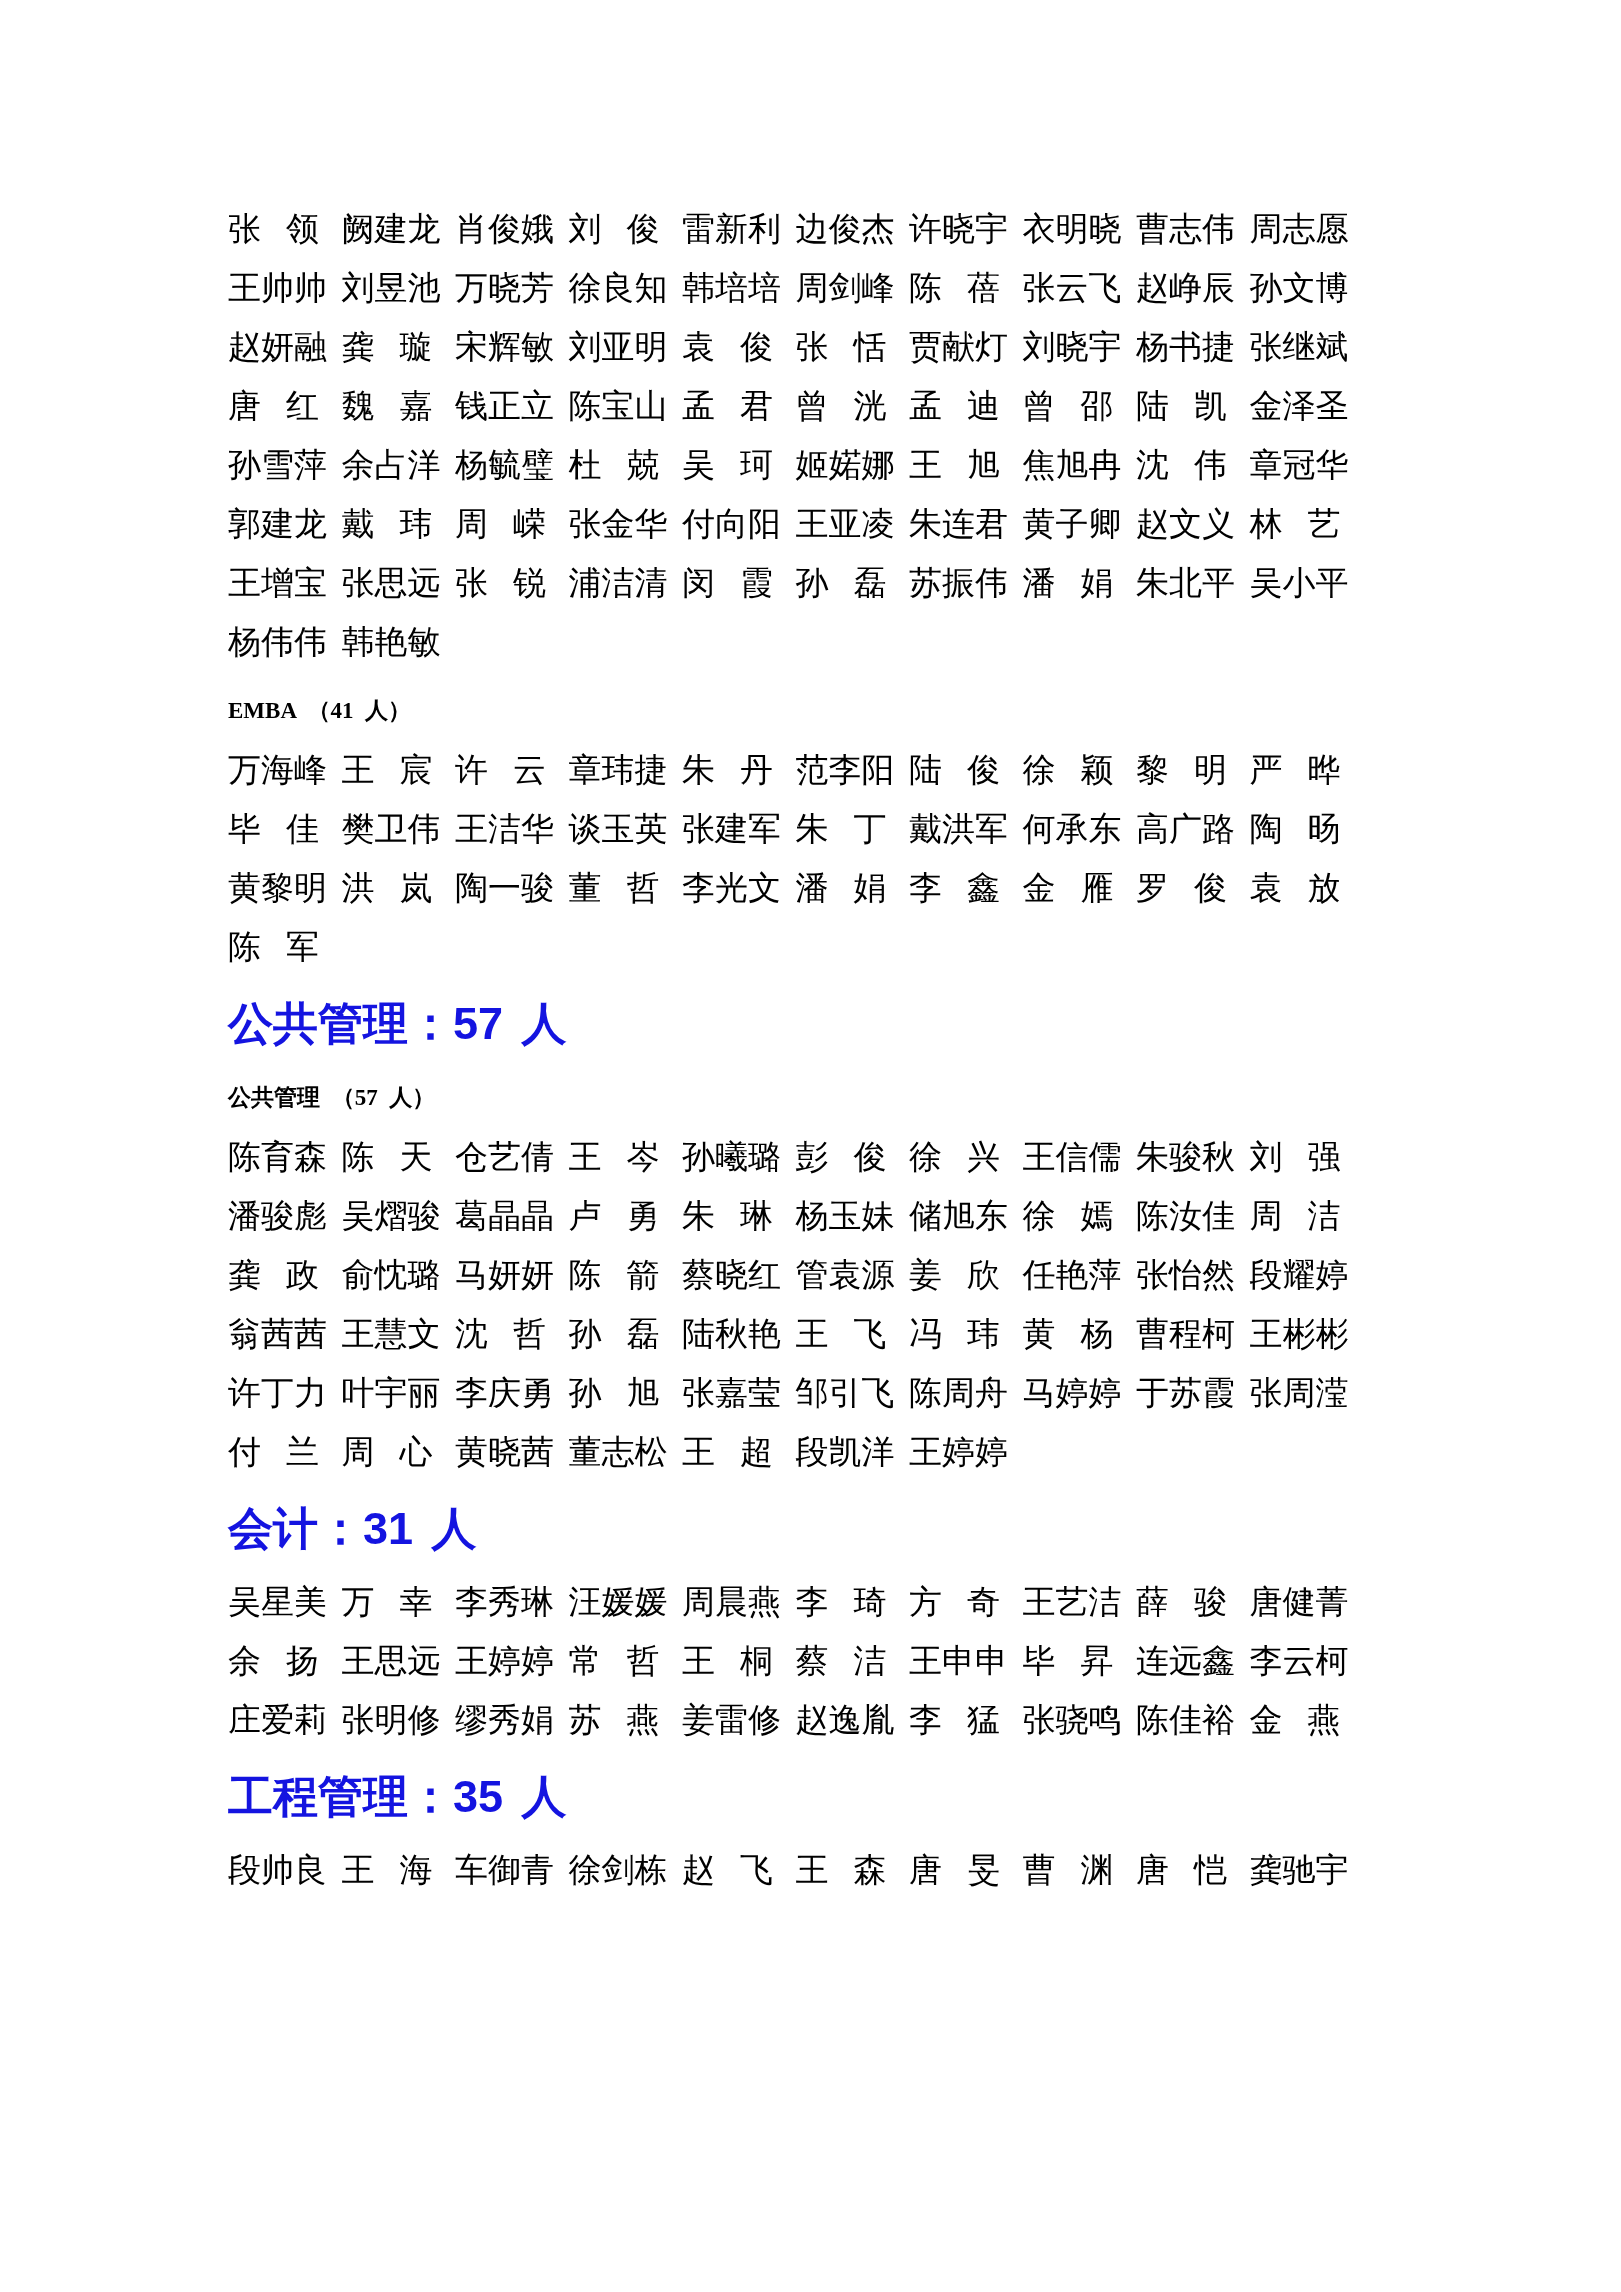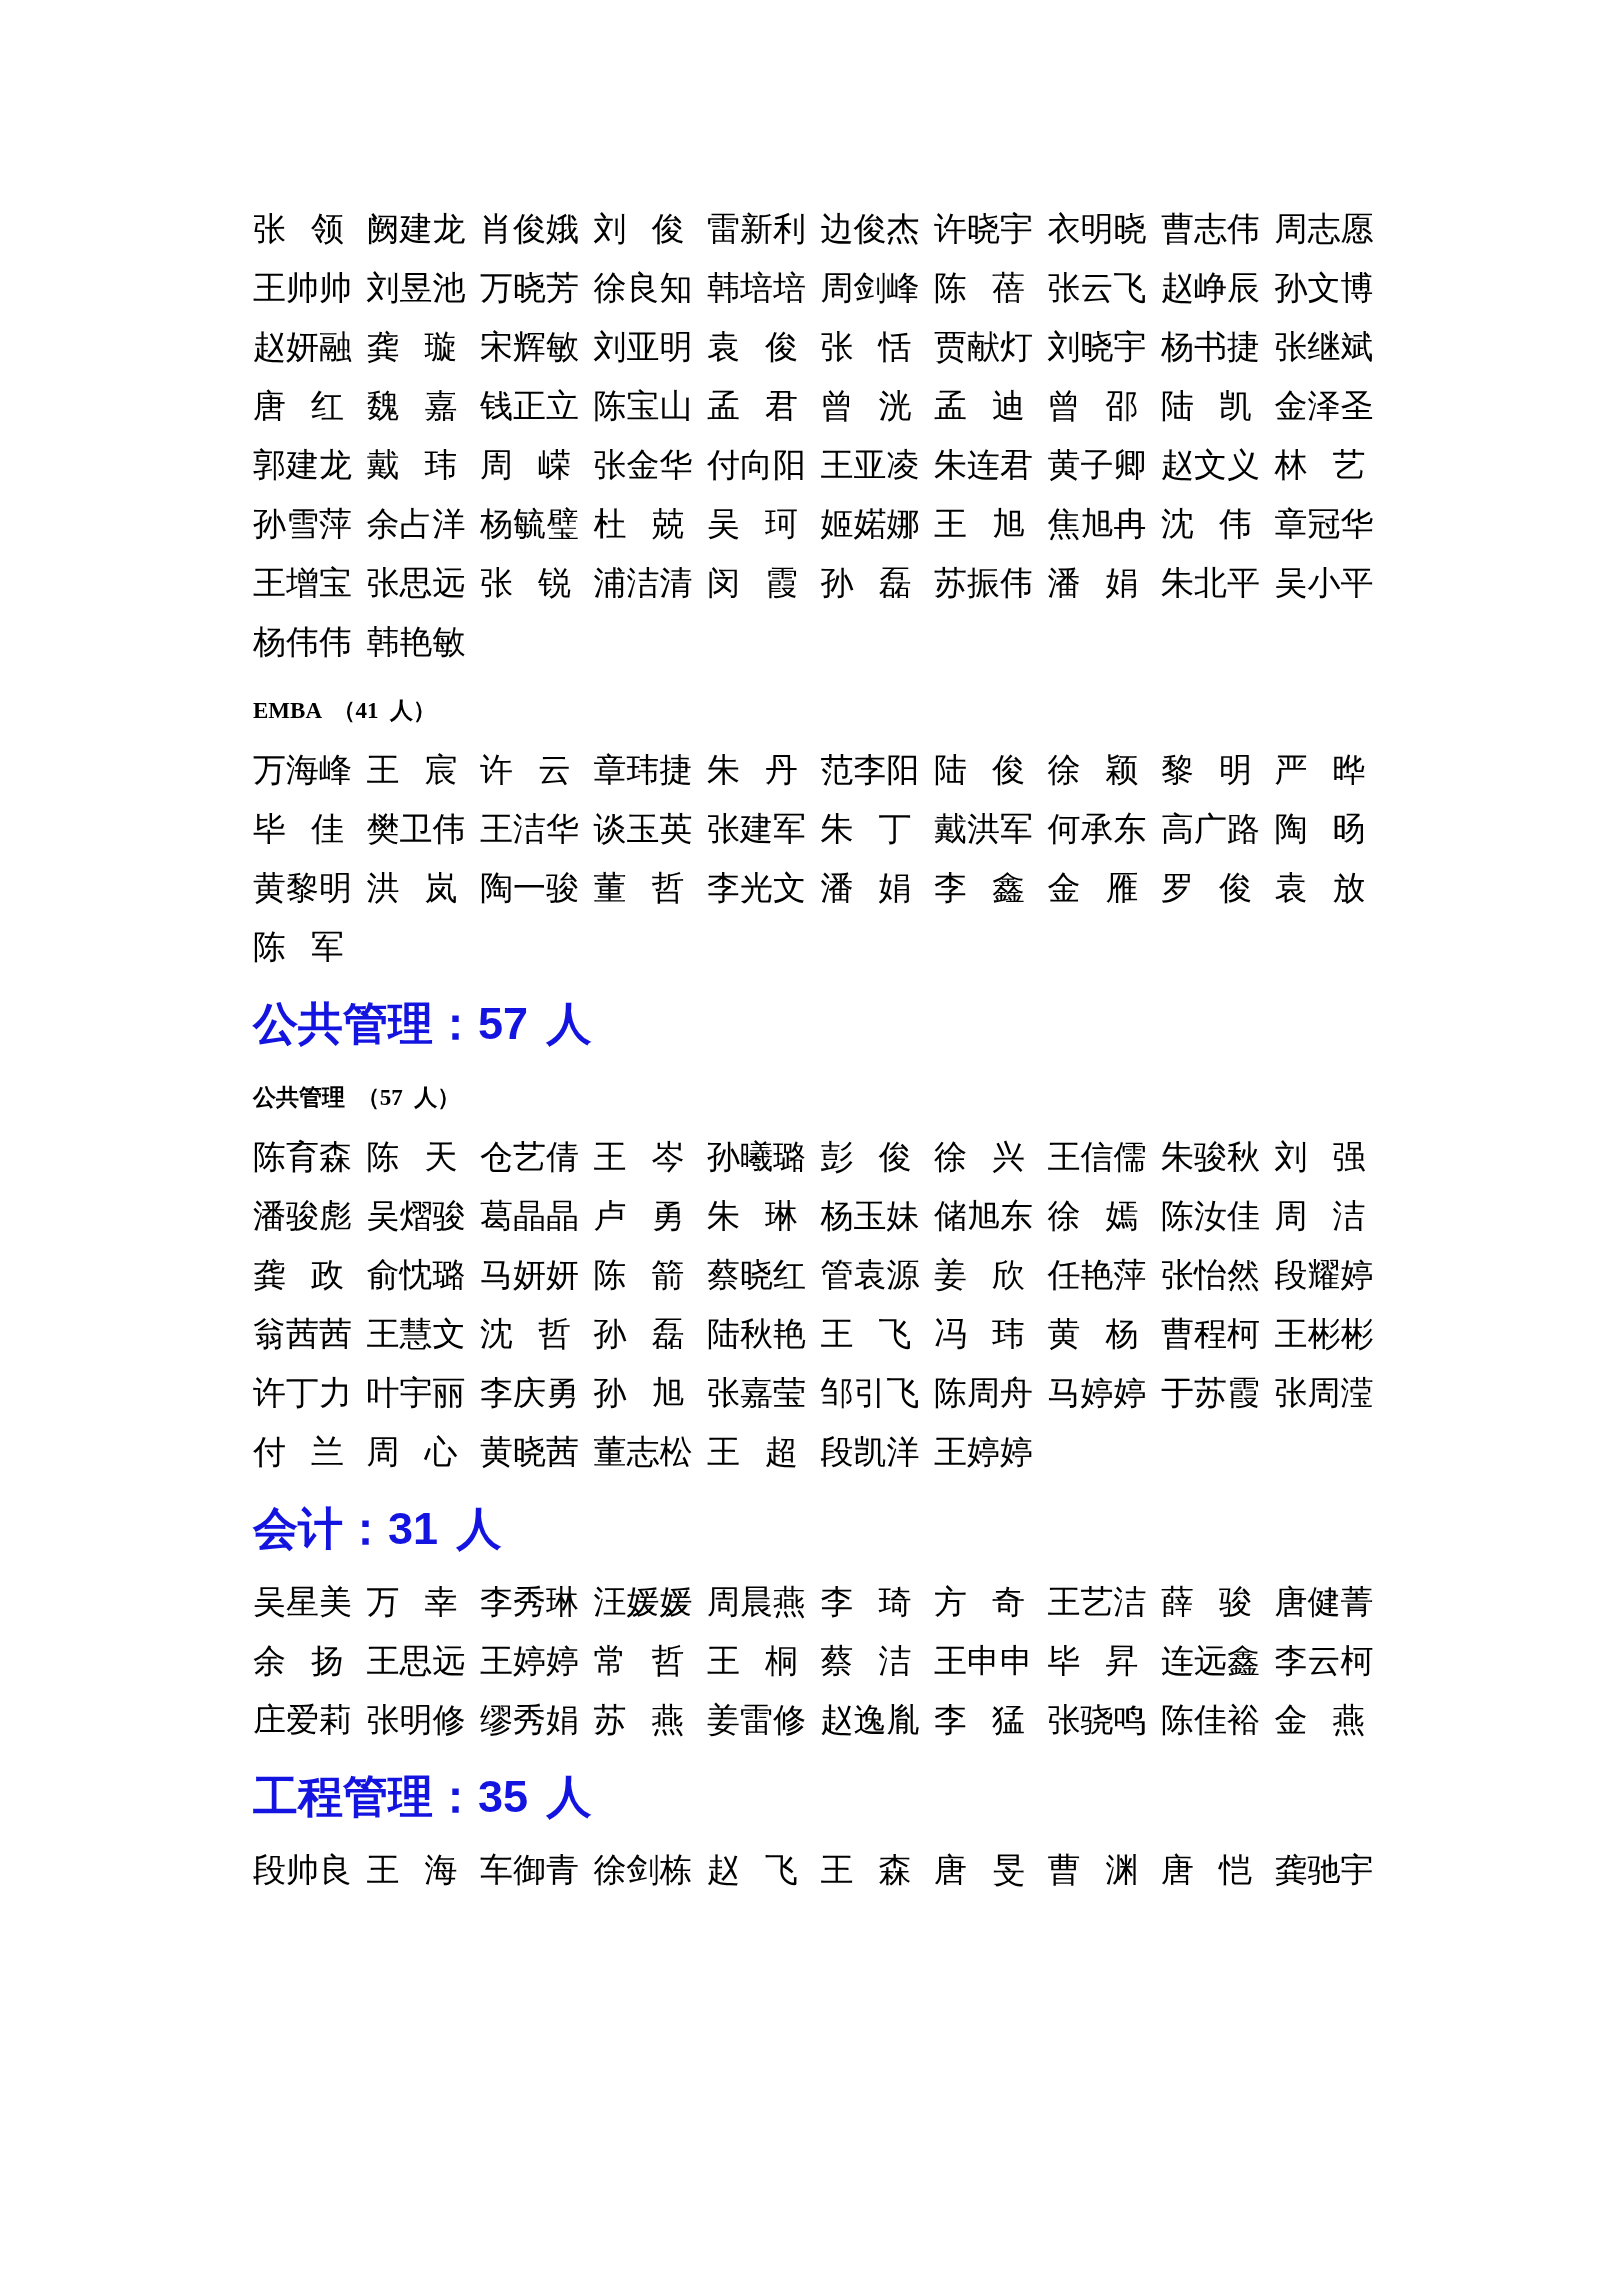--- a/index.html
+++ b/index.html
@@ -9,21 +9,21 @@
   }
   body {
     width: 1621px;
     height: 2293px;
     position: relative;
     font-family: "Liberation Serif", "DejaVu Serif", serif;
     color: #000000;
   }
   .doc-content {
     position: absolute;
-    left: 253px;
+    left: 228px;
     top: 200px;
     width: 1135px;
   }
   .name-row {
     display: grid;
     grid-template-columns: repeat(10, 1fr);
     height: 59px;
   }
   .name {
     font-size: 33px;
@@ -99,44 +99,44 @@
       <span class="name">钱正立</span>
       <span class="name">陈宝山</span>
       <span class="name">孟 君</span>
       <span class="name">曾 洸</span>
       <span class="name">孟 迪</span>
       <span class="name">曾 邵</span>
       <span class="name">陆 凯</span>
       <span class="name">金泽圣</span>
     </div>
     <div class="name-row">
+      <span class="name">孙雪萍</span>
+      <span class="name">余占洋</span>
+      <span class="name">杨毓璧</span>
+      <span class="name">杜 兢</span>
+      <span class="name">吴 珂</span>
+      <span class="name">姬婼娜</span>
+      <span class="name">王 旭</span>
+      <span class="name">焦旭冉</span>
+      <span class="name">沈 伟</span>
+      <span class="name">章冠华</span>
+    </div>
+    <div class="name-row">
       <span class="name">郭建龙</span>
       <span class="name">戴 玮</span>
       <span class="name">周 嵘</span>
       <span class="name">张金华</span>
       <span class="name">付向阳</span>
       <span class="name">王亚凌</span>
       <span class="name">朱连君</span>
       <span class="name">黄子卿</span>
       <span class="name">赵文义</span>
       <span class="name">林 艺</span>
     </div>
     <div class="name-row">
-      <span class="name">孙雪萍</span>
-      <span class="name">余占洋</span>
-      <span class="name">杨毓璧</span>
-      <span class="name">杜 兢</span>
-      <span class="name">吴 珂</span>
-      <span class="name">姬婼娜</span>
-      <span class="name">王 旭</span>
-      <span class="name">焦旭冉</span>
-      <span class="name">沈 伟</span>
-      <span class="name">章冠华</span>
-    </div>
-    <div class="name-row">
       <span class="name">王增宝</span>
       <span class="name">张思远</span>
       <span class="name">张 锐</span>
       <span class="name">浦洁清</span>
       <span class="name">闵 霞</span>
       <span class="name">孙 磊</span>
       <span class="name">苏振伟</span>
       <span class="name">潘 娟</span>
       <span class="name">朱北平</span>
       <span class="name">吴小平</span>

